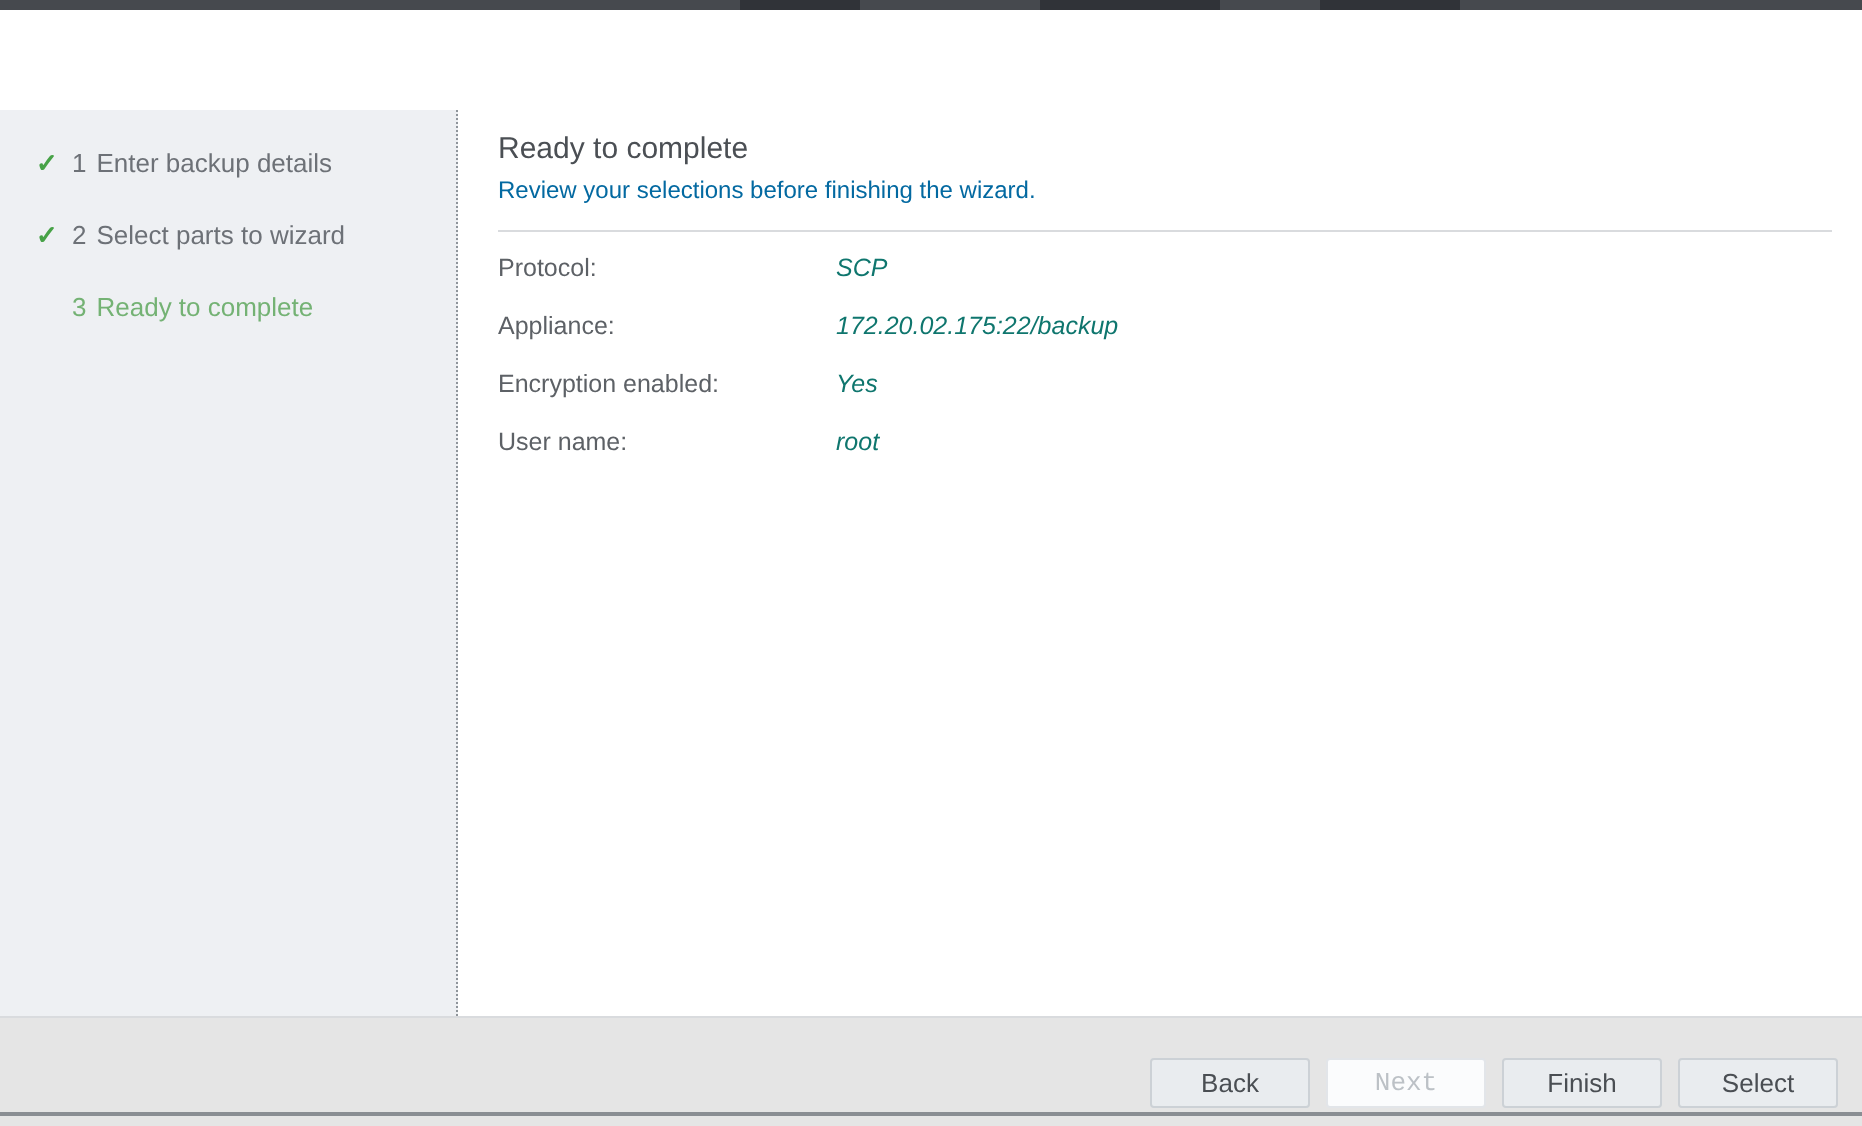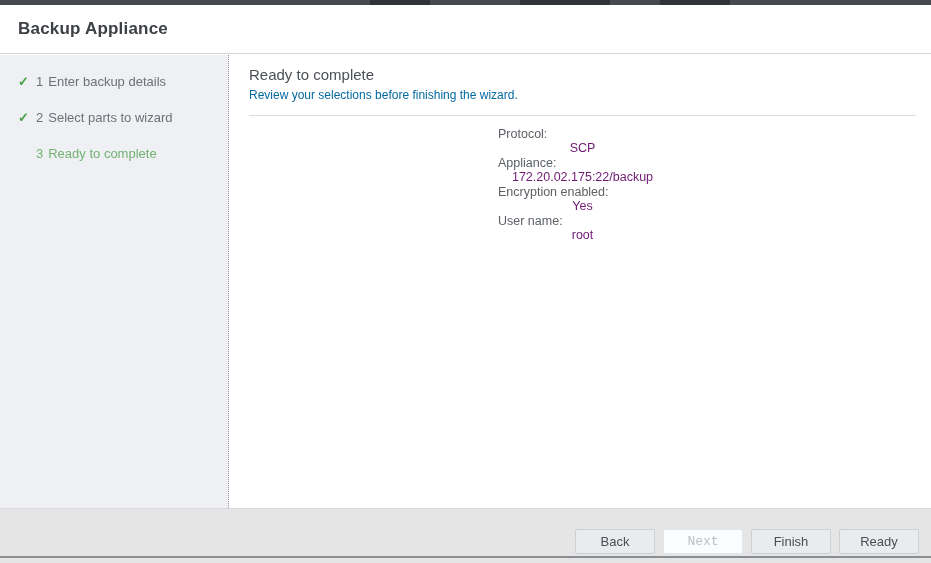--- a/index.html
+++ b/index.html
@@ -71,23 +71,23 @@
     padding: 11px 15px 0 19px;
   }
   .heading { font-size: 15px; font-weight: normal; color: #4b4f54; }
   .subheading { font-size: 12px; color: #0369a1; margin-top: 5px; }
   .rule {
     border: none;
     border-top: 1px solid #d9dbde;
     margin-top: 13px;
   }
   .fields { margin-top: 11px; }
-  .row { display: flex; align-items: center; height: 29px; flex-direction: column; }
+  .row { display: flex; height: 29px; }
   .row .label { width: 169px; font-size: 12.5px; color: #5d6166; }
-  .row .value { font-size: 12.5px; color: #701a75; }
+  .row .value { font-size: 12.5px; color: #0f766e; font-style: italic; }
 
   
   .footer {
     position: absolute; left: 0; right: 0; top: 508px; height: 65px;
     background: #e5e5e5;
     border-top: 1px solid #d9dbde;
     display: flex; align-items: center; justify-content: flex-end;
     gap: 8px;
     padding-right: 12px;
   }
@@ -119,23 +119,20 @@
 <body>
 
 <div class="window">
 
   <div class="top-strip">
     <span class="seg seg1"></span>
     <span class="seg seg2"></span>
     <span class="seg seg3"></span>
   </div>
 
-  <header class="titlebar">
-    <h1>Backup Appliance</h1>
-  </header>
 
   <div class="body">
 
     <aside class="sidebar">
       <div class="step">
         <span class="check">✓</span>
         <span class="num">1</span>
         <span class="step-label">Enter backup details</span>
       </div>
       <div class="step">
@@ -173,18 +170,18 @@
           <span class="value">root</span>
         </div>
       </div>
     </main>
   </div>
 
   <footer class="footer">
     <button class="btn">Back</button>
     <button class="btn disabled" disabled="">Next</button>
     <button class="btn">Finish</button>
-    <button class="btn">Ready</button>
+    <button class="btn">Select</button>
   </footer>
 
   <div class="bottom-edge"></div>
 
 </div>
 
 </body></html>

